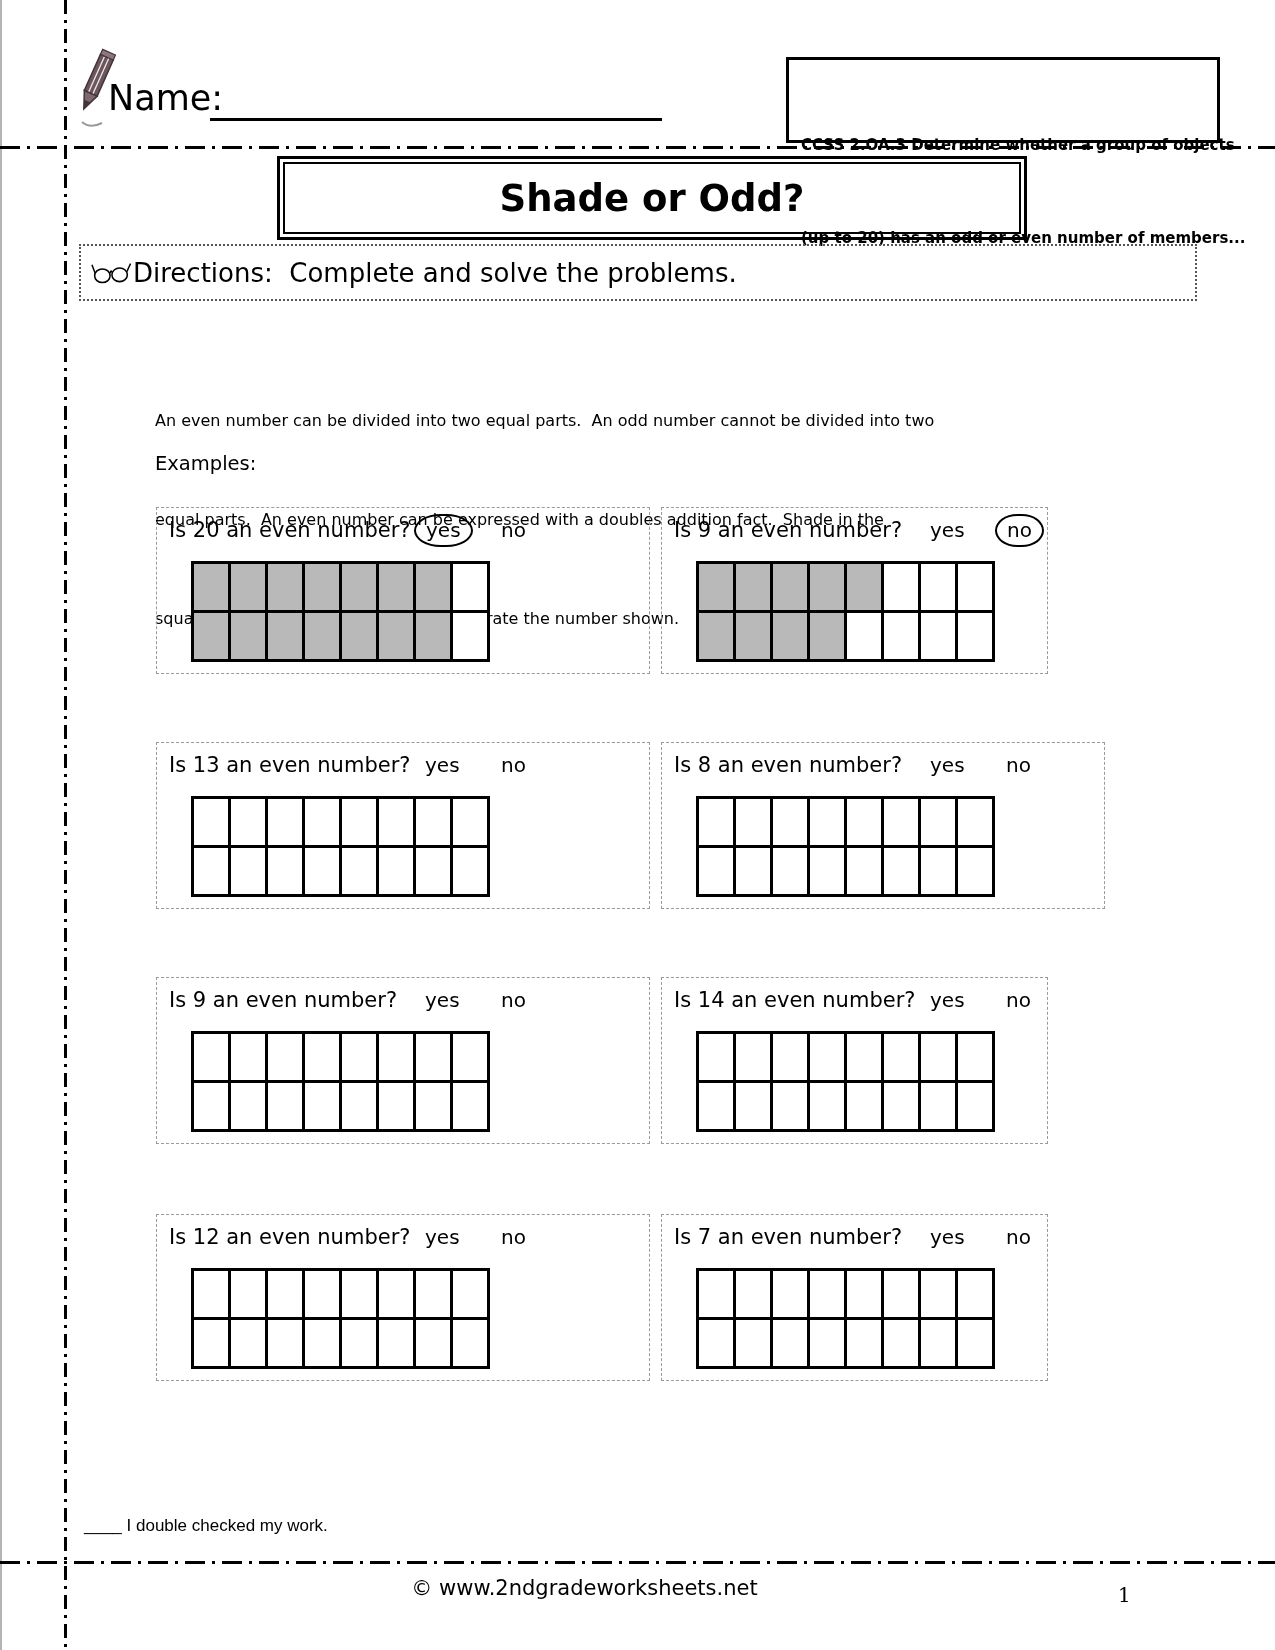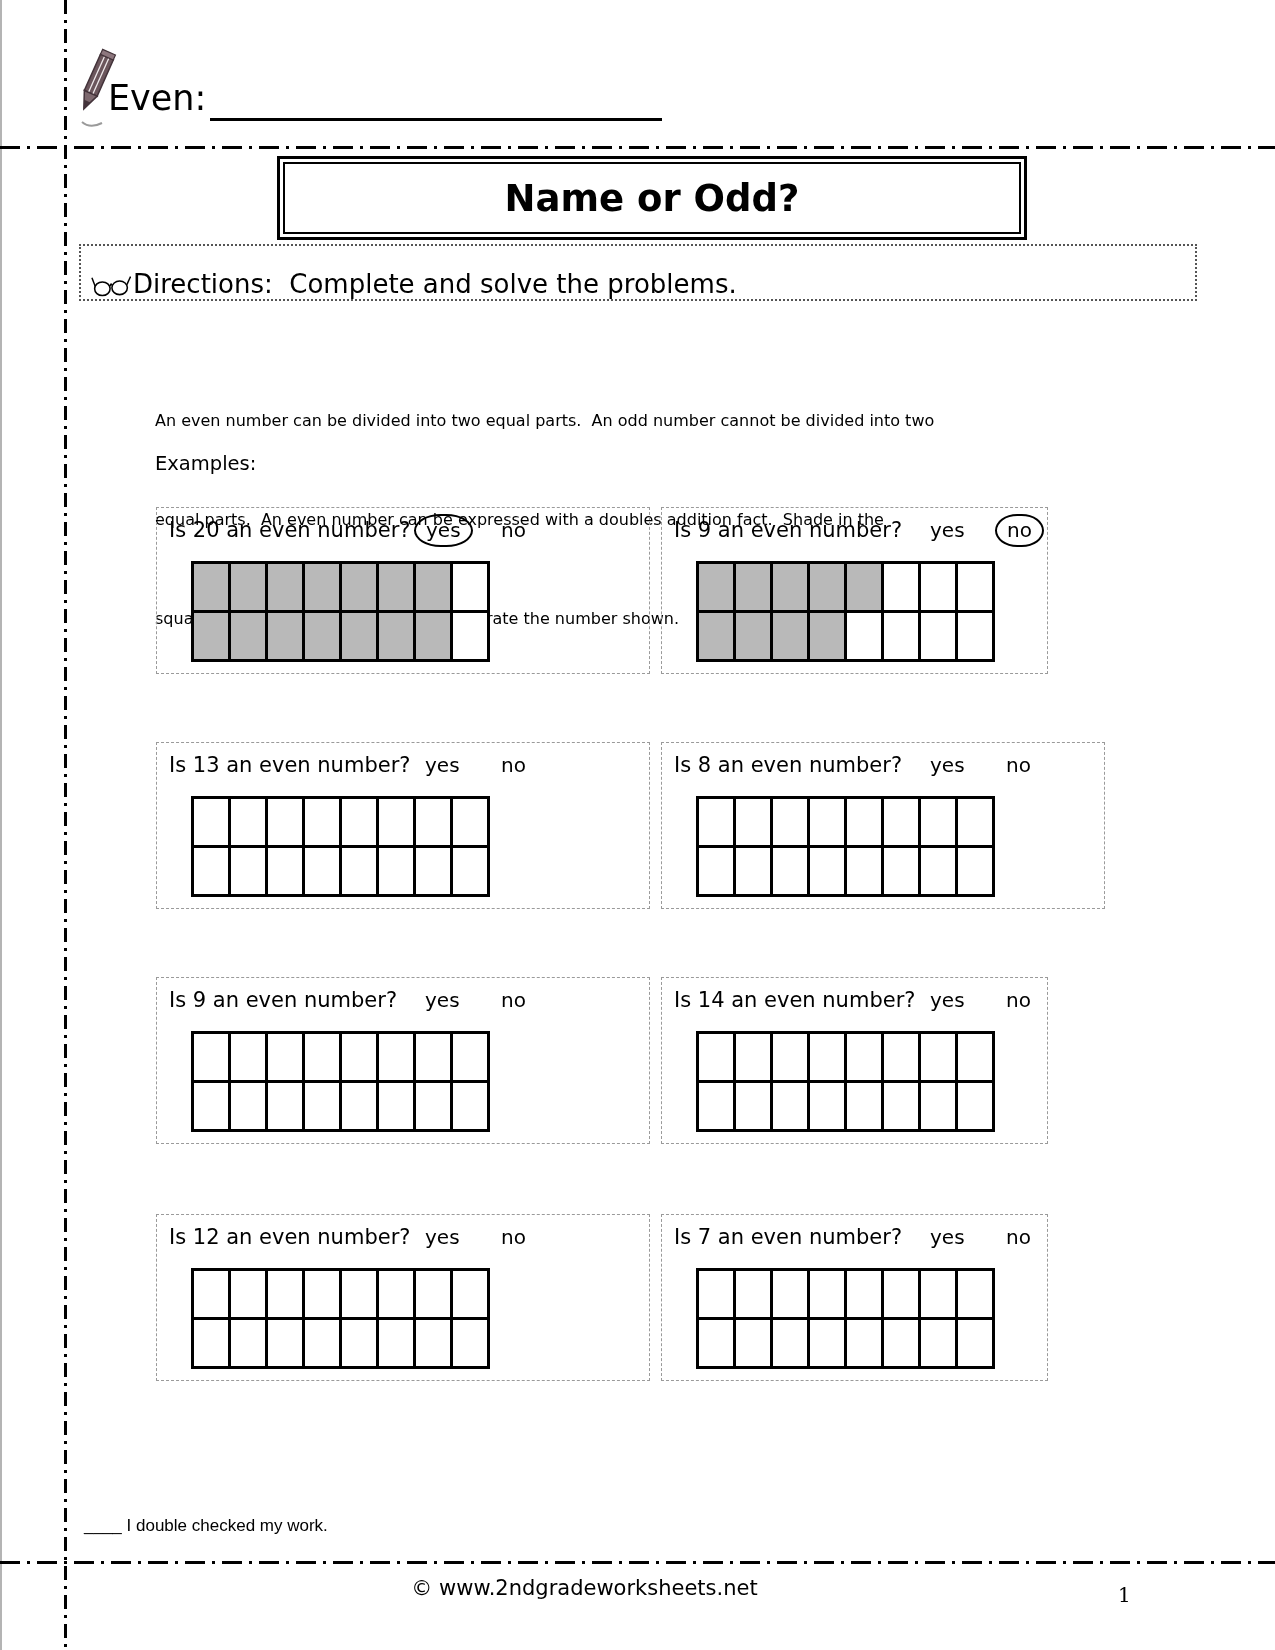--- a/index.html
+++ b/index.html
@@ -24,21 +24,21 @@
 
   
   .title-box{position:absolute;left:277px;top:156px;width:750px;height:84px;border:3px solid #000;
              box-sizing:border-box;padding:3px;}
   .title-inner{border:2px solid #000;width:100%;height:100%;box-sizing:border-box;
                display:flex;align-items:center;justify-content:center;}
   .title-text{font-size:37px;font-weight:bold;}
 
   
   .directions-box{position:absolute;left:79px;top:244px;width:1118px;height:57px;border:2px dotted #555;
-                  box-sizing:border-box;display:flex;align-items:flex-end;padding-left:10px;}
+                  box-sizing:border-box;display:flex;align-items:center;padding-left:10px;}
   .directions-text{font-size:26px;white-space:pre;margin-left:2px;}
 
   
   .intro{position:absolute;left:155px;top:338px;font-size:16px;line-height:33px;white-space:pre;}
   .examples-label{position:absolute;left:155px;top:452px;font-size:19.5px;}
 
   
   .problem-box{position:absolute;height:167px;border:1px dashed #9a9a9a;box-sizing:border-box;}
   .q-text{position:absolute;left:12px;top:10px;font-size:21px;white-space:pre;}
   .opt{position:absolute;top:10px;font-size:20px;}
@@ -69,27 +69,31 @@
     <g transform="rotate(24 28 40)">
       <rect x="21" y="8" width="14" height="40" fill="#6b565c" stroke="#43333a" stroke-width="1.5"></rect>
       <line x1="25.6" y1="8" x2="25.6" y2="48" stroke="#efe9eb" stroke-width="1.3"></line>
       <line x1="30.2" y1="8" x2="30.2" y2="48" stroke="#efe9eb" stroke-width="1.3"></line>
       <rect x="21" y="3" width="14" height="5.5" fill="#8d777e" stroke="#43333a" stroke-width="1.2"></rect>
       <polygon points="21,48 35,48 28,65" fill="#7d686e" stroke="#43333a" stroke-width="1.5"></polygon>
       <polygon points="24.6,56.5 31.4,56.5 28,65" fill="#43333a"></polygon>
     </g>
     <path d="M16 76 Q24 83 36 77" fill="none" stroke="#9a9a9a" stroke-width="2"></path>
   </svg>
-  <span class="name-label">Even:</span>
+  <span class="name-label">Name:</span>
   <div class="name-line"></div>
 
+  <div class="ccss-box">
+    <div>CCSS 2.OA.3 Determine whether a group of objects</div>
+    <div>(up to 20) has an odd or even number of members...</div>
+  </div>
 
   <div class="title-box">
     <div class="title-inner">
-      <span class="title-text">Name or Odd?</span>
+      <span class="title-text">Shade or Odd?</span>
     </div>
   </div>
 
   <div class="directions-box">
     <svg width="40" height="26" viewBox="0 0 44 28">
       <ellipse cx="12.5" cy="17" rx="8.5" ry="7.5" fill="none" stroke="#000" stroke-width="1.7"></ellipse>
       <ellipse cx="31.5" cy="16" rx="8.5" ry="7.5" fill="none" stroke="#000" stroke-width="1.7"></ellipse>
       <path d="M21 14 Q22 10 23.2 13.5" fill="none" stroke="#000" stroke-width="1.6"></path>
       <path d="M4.5 14 L1 5" fill="none" stroke="#000" stroke-width="1.6"></path>
       <path d="M39.5 12.5 L43.5 3.5" fill="none" stroke="#000" stroke-width="1.6"></path>

